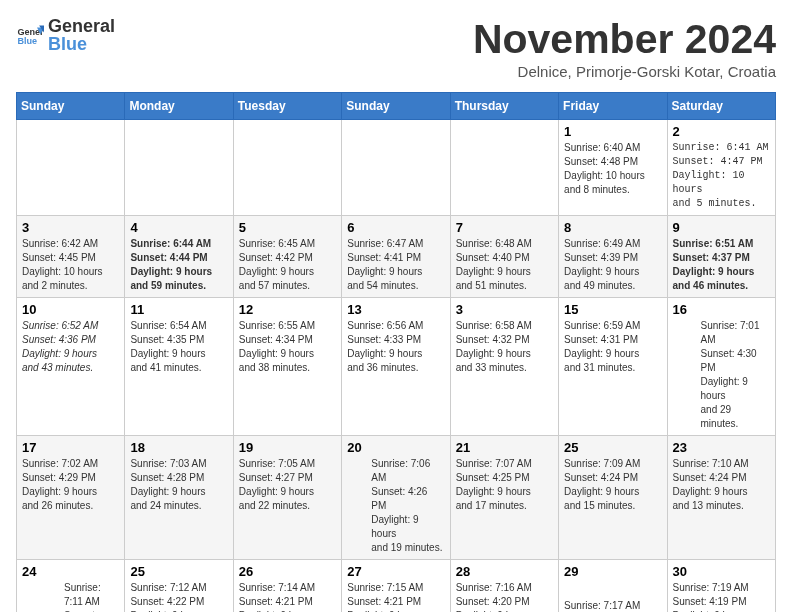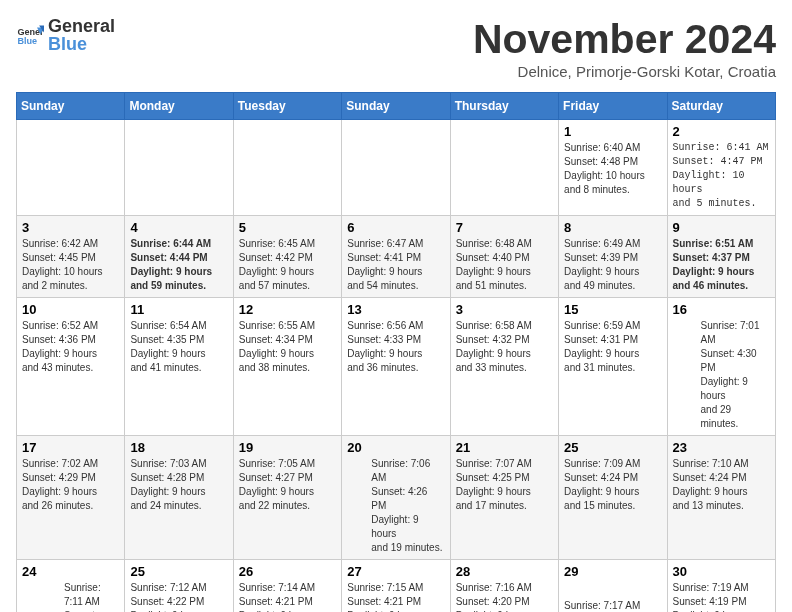--- a/index.html
+++ b/index.html
@@ -188,21 +188,21 @@
           <span class="day-number">9</span>
           <div class="day-info" style="white-space: pre-line; font-weight: bold;">Sunrise: 6:51 AM
 Sunset: 4:37 PM
 Daylight: 9 hours
 and 46 minutes.</div>
         </td>
       </tr>
       <tr class="row-white">
         <td>
           <span class="day-number">10</span>
-          <div class="day-info" style="white-space: pre-line;">Sunrise: 6:52 AM
+          <div class="day-info" style="white-space: pre-line; font-style: italic;">Sunrise: 6:52 AM
 Sunset: 4:36 PM
 Daylight: 9 hours
 and 43 minutes.</div>
         </td>
         <td>
           <span class="day-number">11</span>
           <div class="day-info" style="white-space: pre-line;">Sunrise: 6:54 AM
 Sunset: 4:35 PM
 Daylight: 9 hours
 and 41 minutes.</div>

